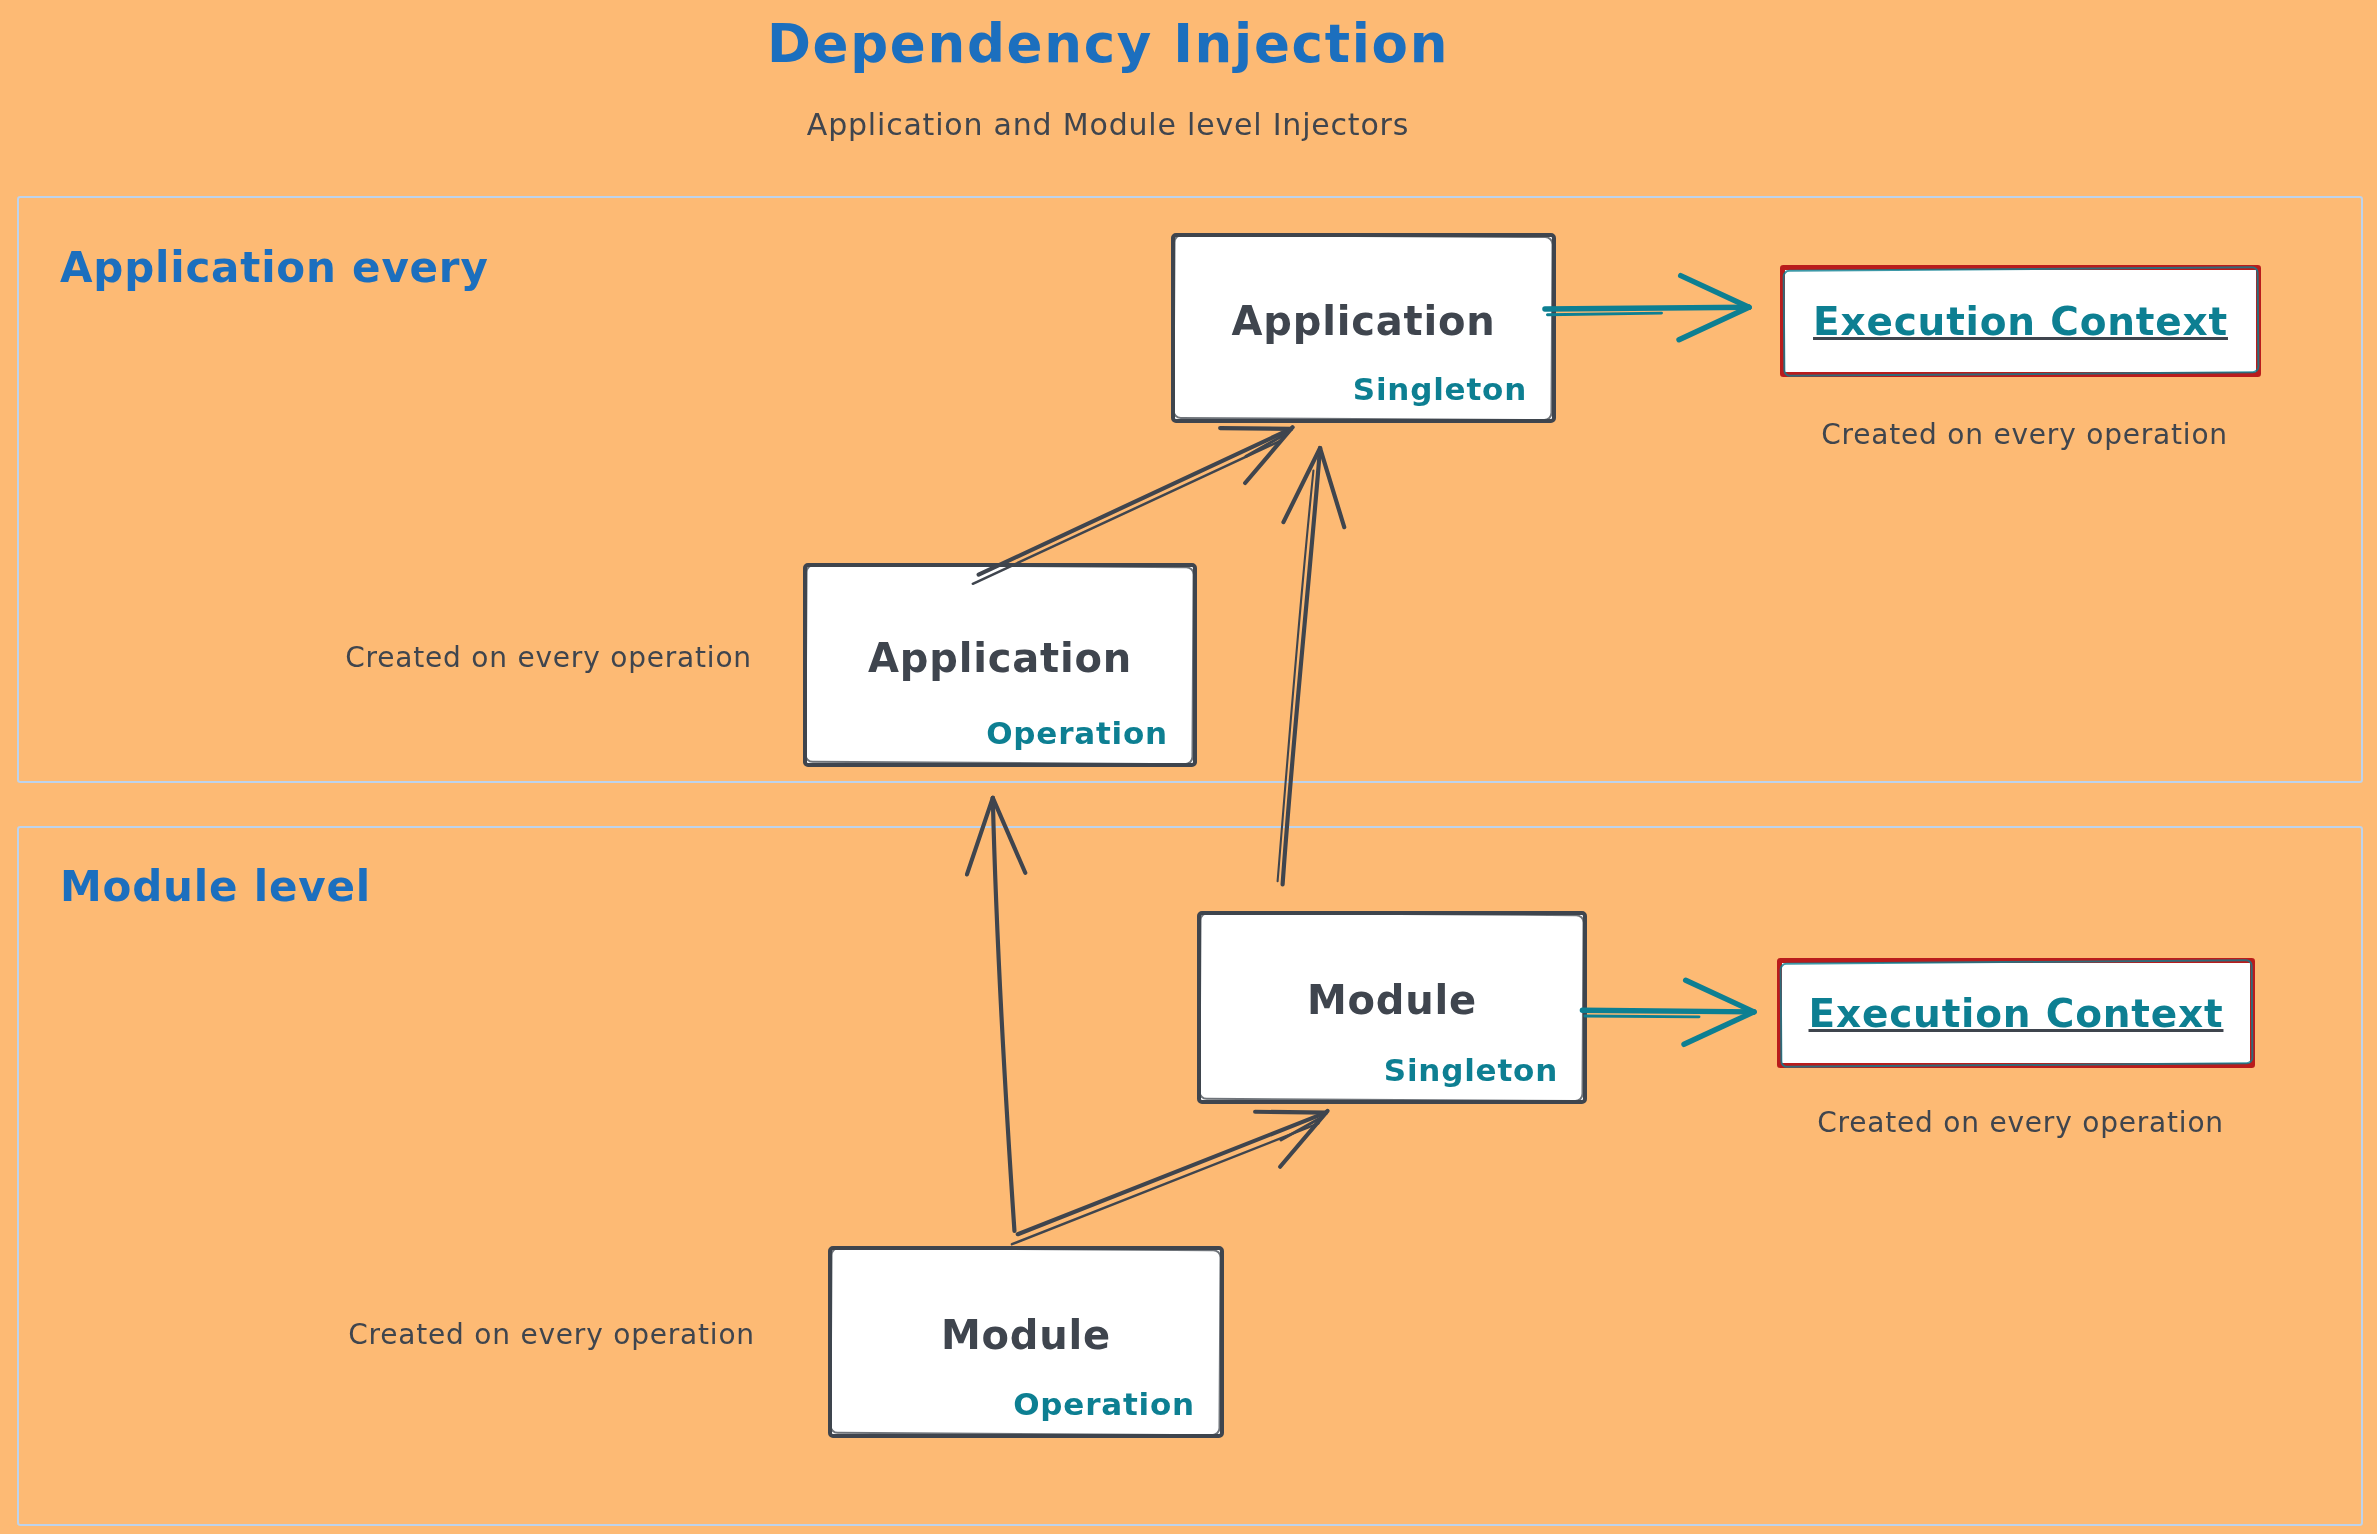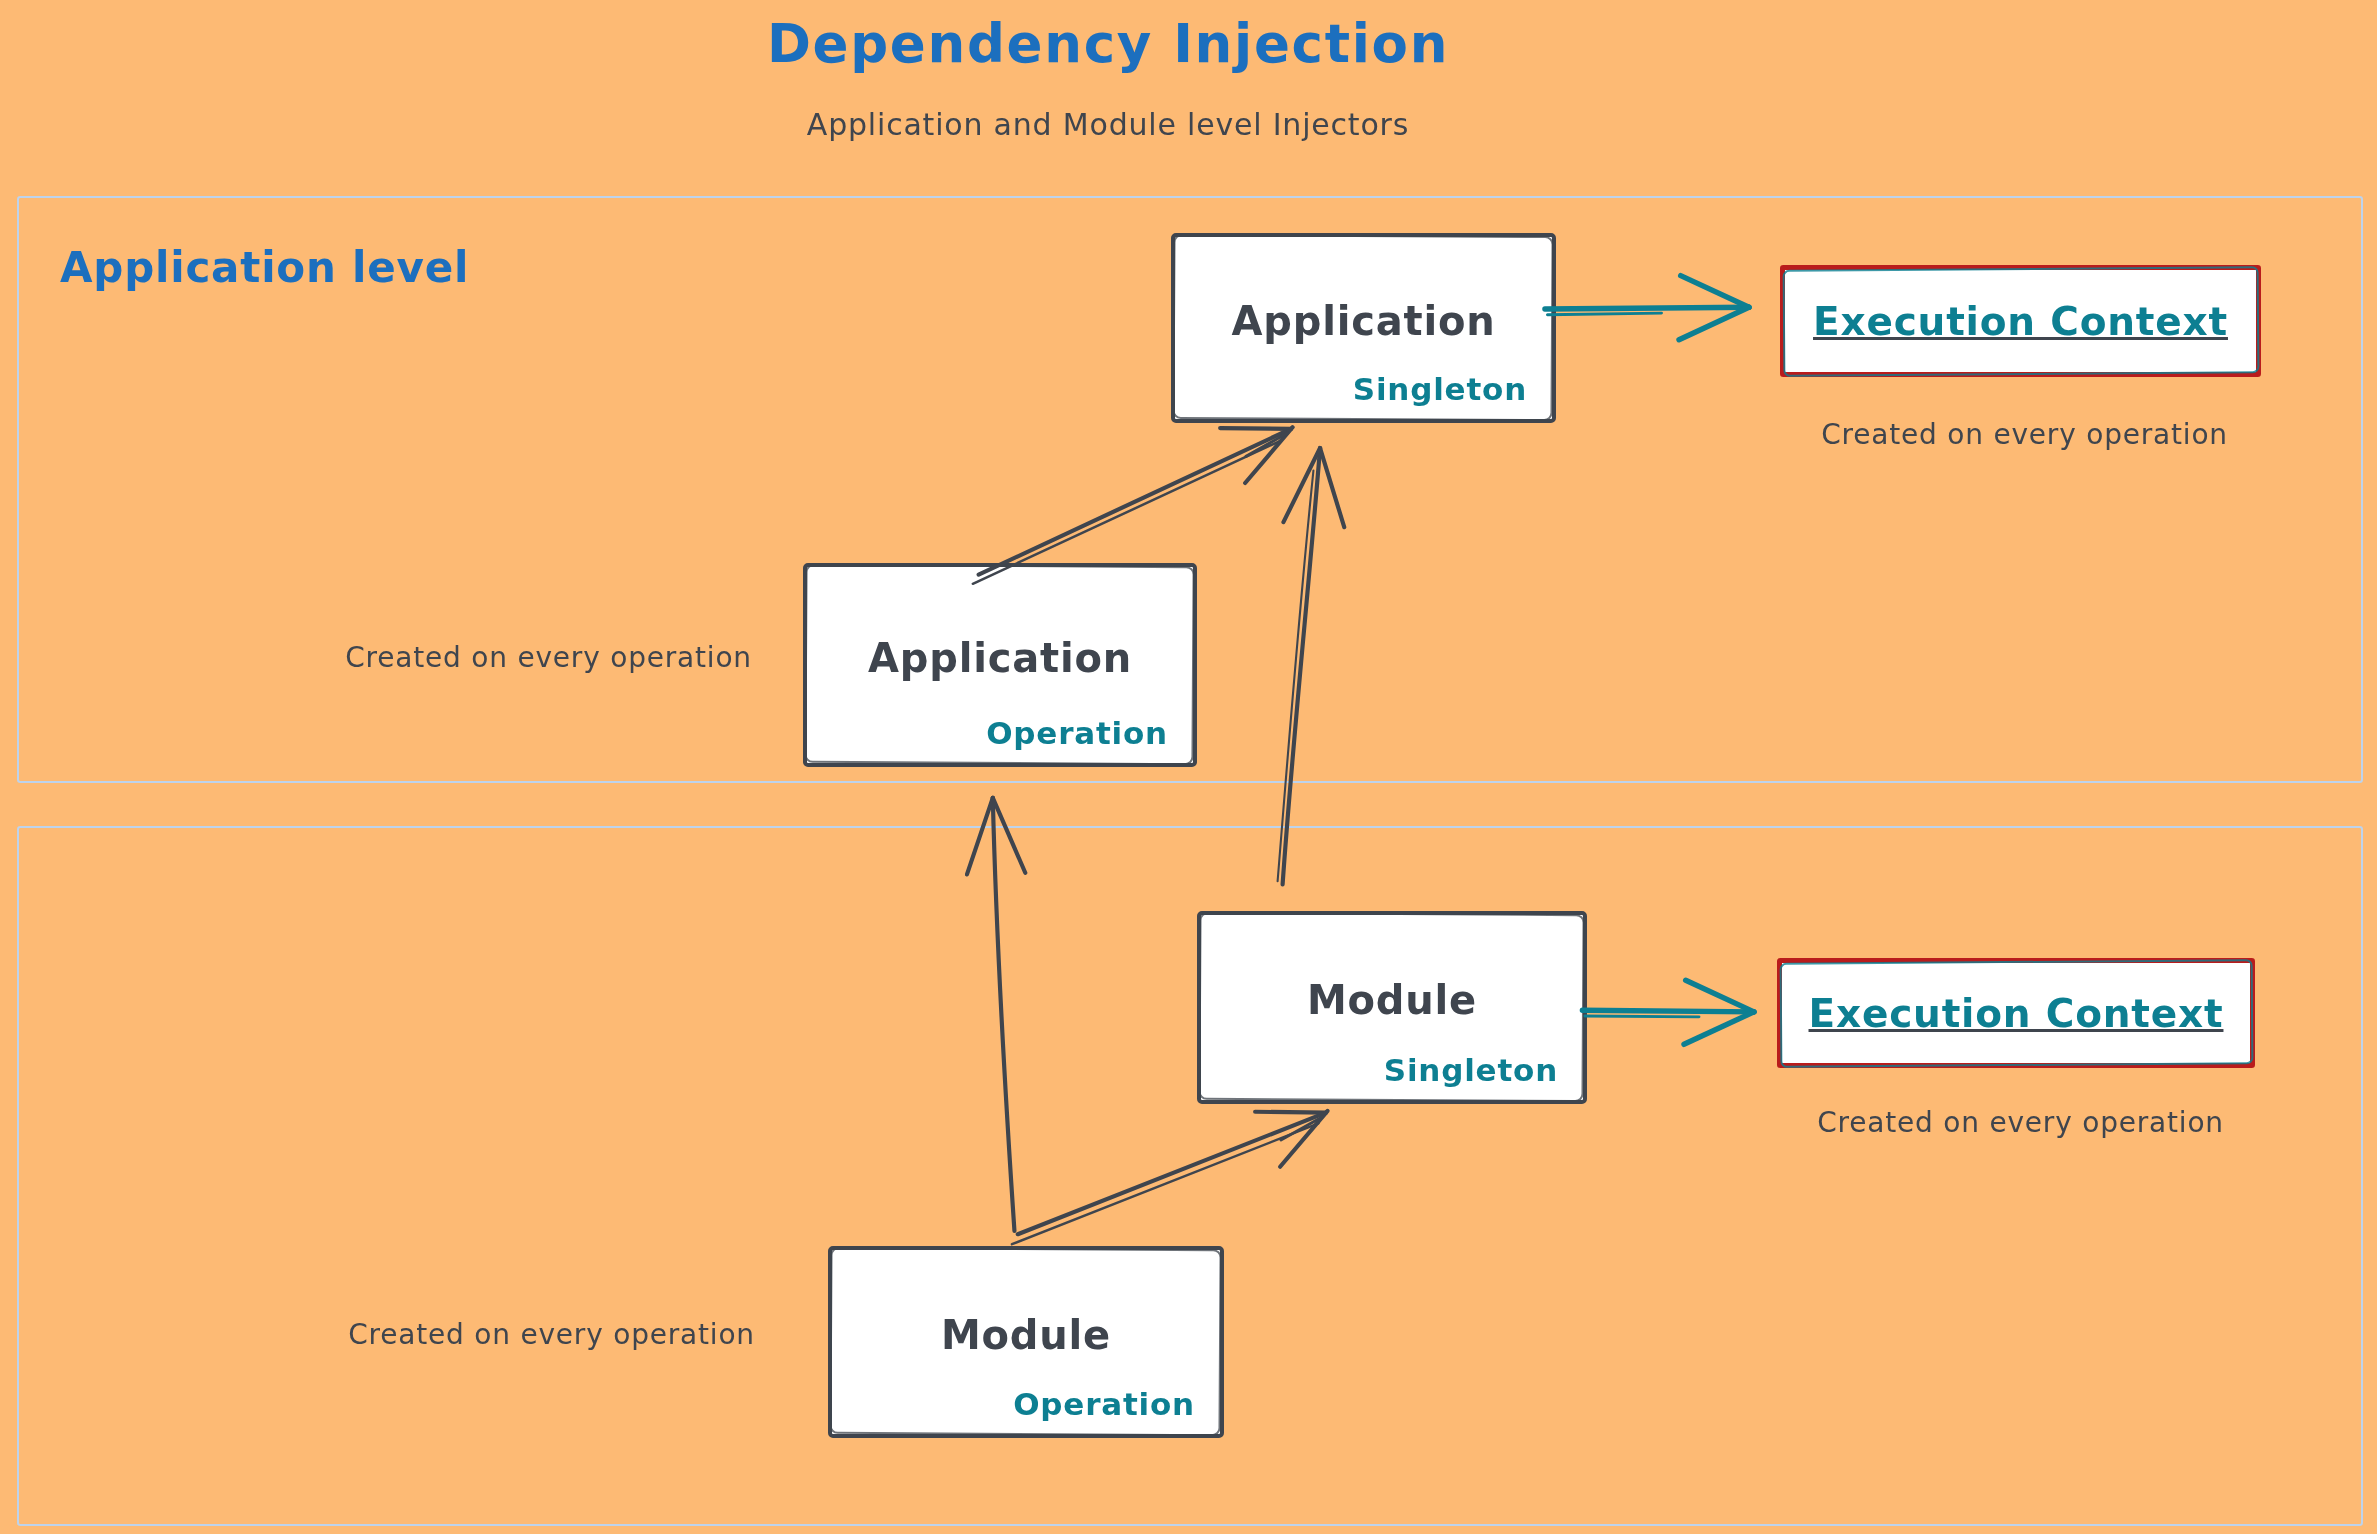--- a/index.html
+++ b/index.html
@@ -93,21 +93,22 @@
 </head>
 <body>
 
 <div class="stage">
 
   <div class="title">Dependency Injection</div>
   <div class="subtitle">Application and Module level Injectors</div>
 
   <div class="frame app"></div>
   <div class="frame mod"></div>
-  <div class="level-label app">Application level</div>
+  <div class="level-label app">Application every</div>
+  <div class="level-label mod">Module level</div>
 
   <div class="node app-singleton">
     <div class="node-title">Application</div>
     <div class="node-badge">Singleton</div>
   </div>
   <div class="node app-operation">
     <div class="node-title">Application</div>
     <div class="node-badge">Operation</div>
   </div>
   <div class="exec top">

